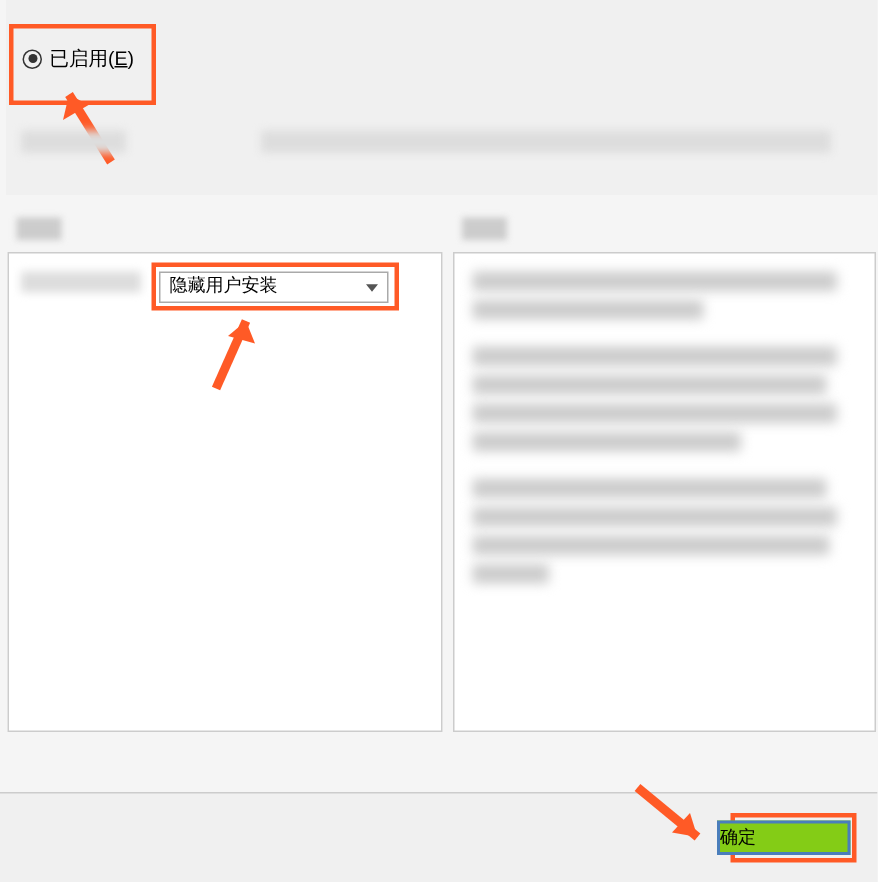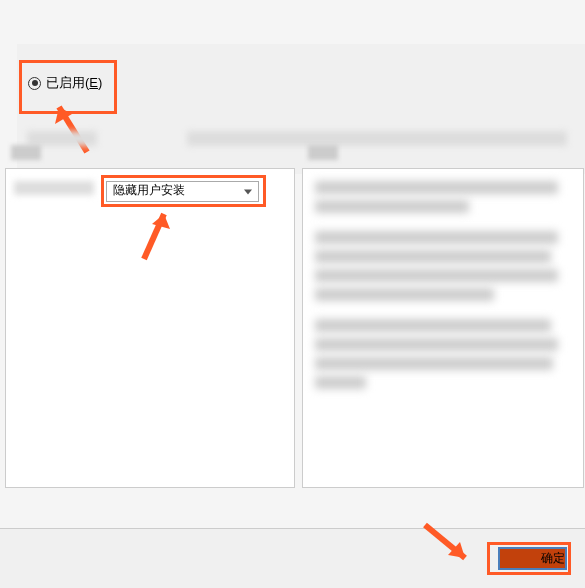--- a/index.html
+++ b/index.html
@@ -12,25 +12,24 @@
       height: 588px;
       background: #f5f5f5;
       font-family: "Microsoft YaHei", sans-serif;
       font-size: 12px;
       position: relative;
       overflow: hidden;
     }
     .top-section {
       position: absolute;
       top: 0;
-      left: 17px;
+      left: 4px;
       right: 0;
       height: 130px;
       background: #f0f0f0;
-      margin-top: 44px;
     }
     .radio-highlight {
       position: absolute;
       top: 16px;
       left: 2px;
       width: 98px;
       height: 54px;
       border: 3px solid #ff5a26;
     }
     .radio-option {
@@ -196,27 +195,27 @@
       bottom: 13px;
       right: 14px;
       width: 84px;
       height: 33px;
       border: 3px solid #ff5a26;
     }
     .ok-button {
       position: absolute;
       bottom: 18px;
       right: 18px;
-      width: 69px;
+      width: 89px;
       height: 23px;
-      background: #c2410c;
+      background: #84cc16;
       border: 2px solid #4a7ebb;
       display: flex;
       align-items: center;
-      justify-content: flex-end;
+      justify-content: flex-start;
       font-size: 12px;
     }
     .arrow-svg {
       width: 50px;
       height: 55px;
     }
   </style>
 </head>
 <body>
 

